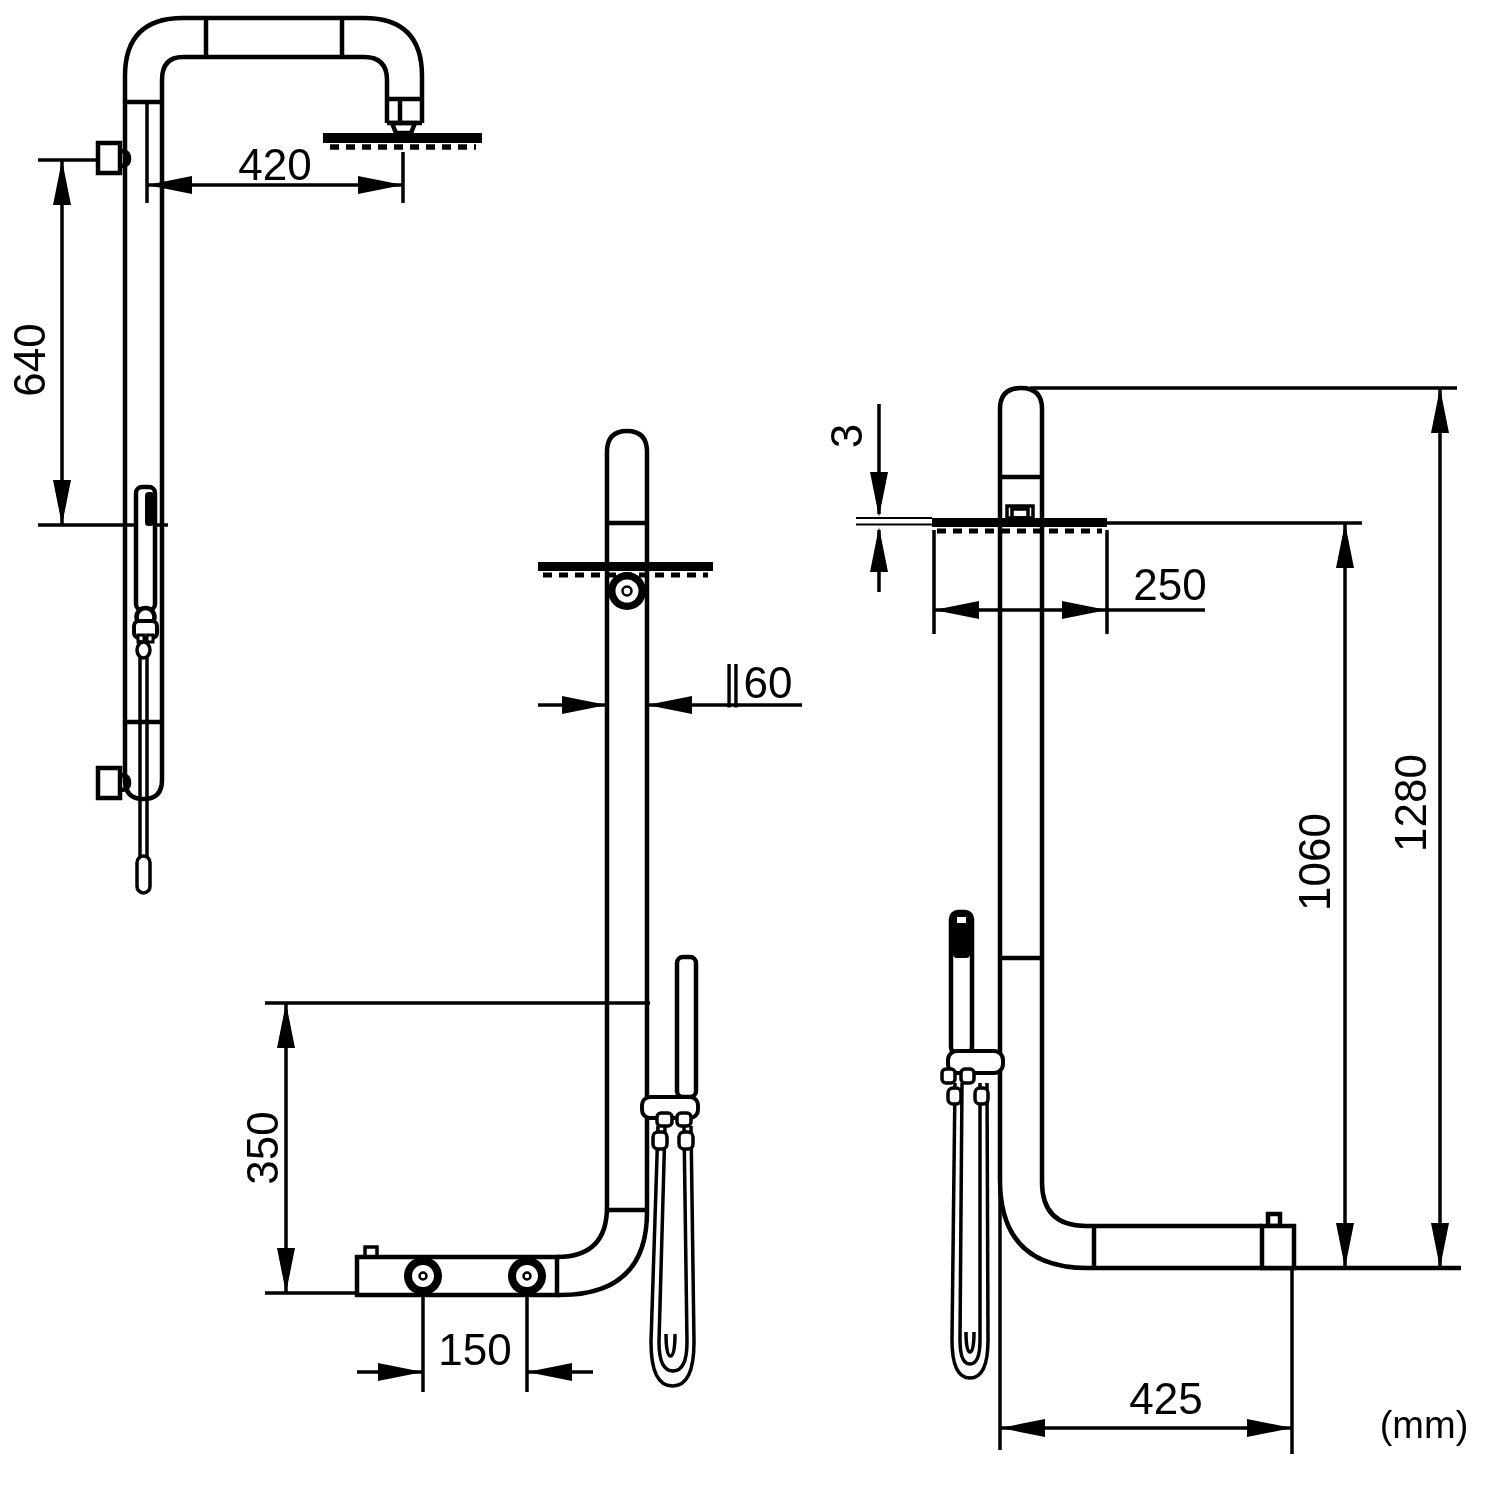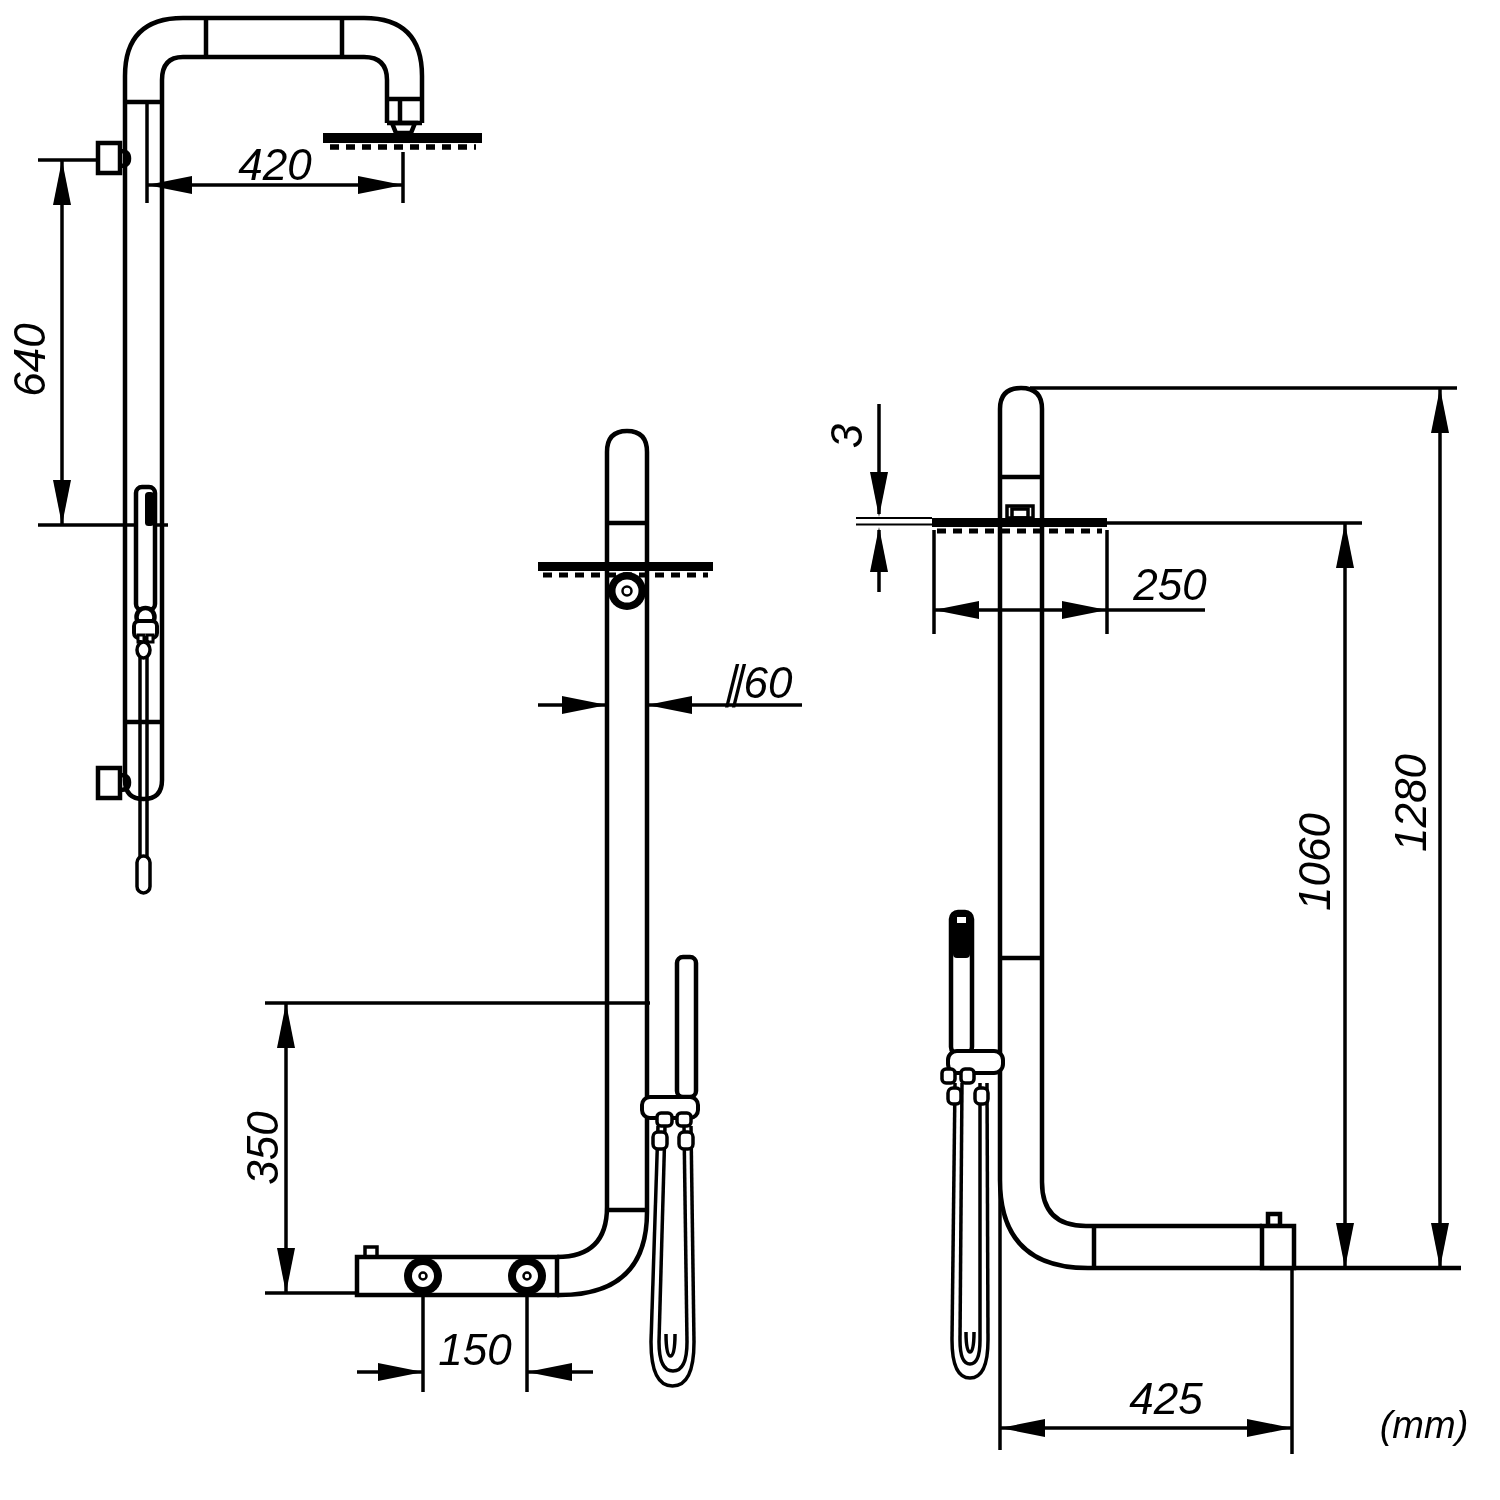--- a/index.html
+++ b/index.html
@@ -1,16 +1,16 @@
 <!DOCTYPE html>
 <html><head>
 <meta charset="utf-8">
 <style>
   html,body{margin:0;padding:0;background:#ffffff;}
-  .stage{width:1500px;height:1500px;position:relative;background:#ffffff;overflow:hidden;font-style:italic;}
+  .stage{width:1500px;height:1500px;position:relative;background:#ffffff;overflow:hidden;}
   svg{display:block;}
   text{font-family:"Liberation Sans", sans-serif;fill:#000000;}
   .dimtxt{font-size:44px;}
   .unittxt{font-size:38px;}
 </style>
 </head>
 <body>
 
 <div class="stage">
 <svg width="1500" height="1500" viewBox="0 0 1500 1500">

